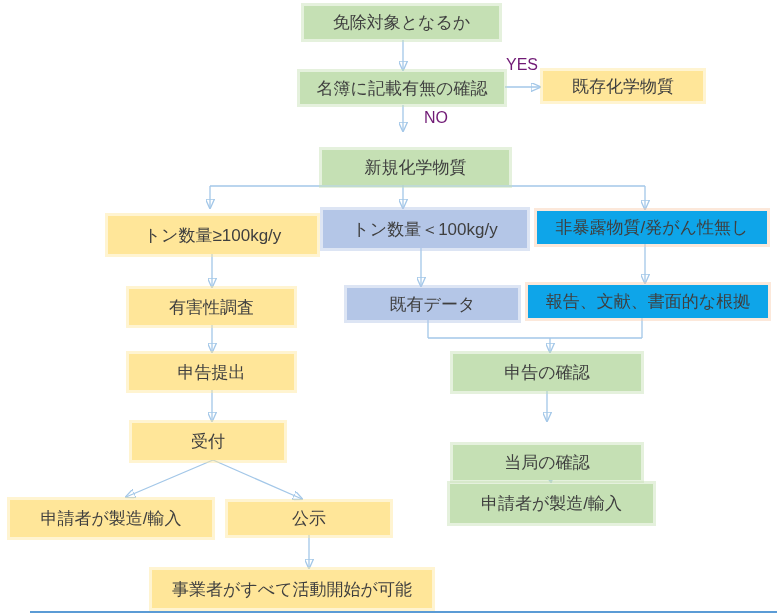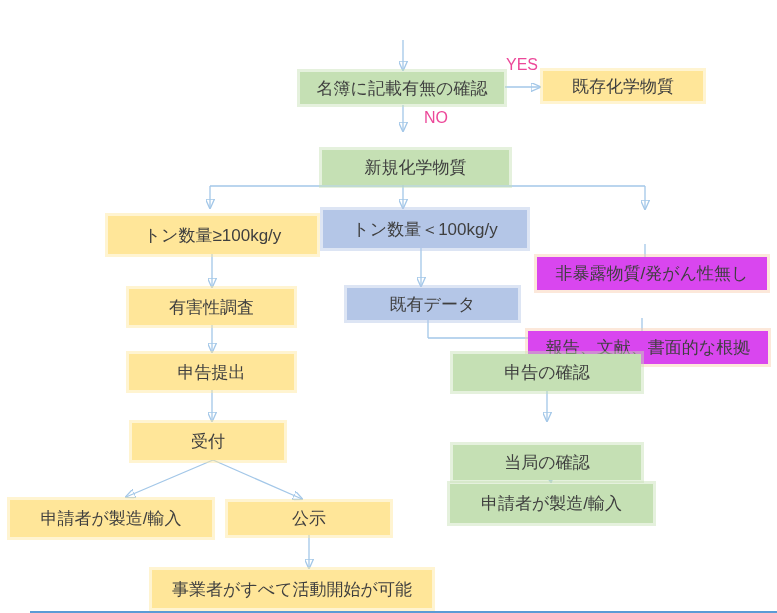--- a/index.html
+++ b/index.html
@@ -11,23 +11,23 @@
   }
   .edges-layer { position:absolute; left:0; top:0; width:777px; height:613px; }
   .edges-layer line, .edges-layer path { stroke:#a3c7e8; stroke-width:1.3; fill:none; }
   .node {
     position:absolute; display:flex; align-items:center; justify-content:center;
     font-size:17px; line-height:1; white-space:nowrap; text-align:center;
   }
   .t-green  { background:#c5e0b4; box-shadow:0 0 0 3px rgba(197,224,180,0.45); }
   .t-yellow { background:#ffe699; box-shadow:0 0 0 3px rgba(255,230,153,0.45); }
   .t-blue   { background:#b4c6e7; box-shadow:0 0 0 3px rgba(180,198,231,0.45); }
-  .t-salmon { background:#d946ef; box-shadow:0 0 0 3px rgba(248,203,173,0.45);margin-top:46px; }
+  .t-salmon { background:#0ea5e9; box-shadow:0 0 0 3px rgba(248,203,173,0.45); }
   .edge-label {
-    position:absolute; font-size:16px; color:#ec4899; line-height:1; white-space:nowrap;
+    position:absolute; font-size:16px; color:#701a75; line-height:1; white-space:nowrap;
   }
   .bottom-line { position:absolute; background:#5b9bd5; }
 </style>
 </head>
 <body>
 
 <div class="canvas">
 
   <svg class="edges-layer" width="777" height="613" viewBox="0 0 777 613" xmlns="http://www.w3.org/2000/svg">
     <defs>
@@ -58,20 +58,21 @@
     <path d="M428,320 L428,338"></path>
     <path d="M642,318 L642,338"></path>
     <path d="M428,338 L642,338"></path>
     <line x1="550" y1="338" x2="550" y2="352" marker-end="url(#ah)"></line>
 
     <line x1="547" y1="391" x2="547" y2="421" marker-end="url(#ah)"></line>
     <line x1="547" y1="458" x2="551" y2="482" marker-end="url(#ah)"></line>
     <line x1="309" y1="535" x2="309" y2="568" marker-end="url(#ah)"></line>
   </svg>
 
+  <div class="node t-green" style="left:304px; top:6px;   width:195px; height:33px;">免除対象となるか</div>
   <div class="node t-green" style="left:300px; top:72px;  width:204px; height:32px;">名簿に記載有無の確認</div>
   <div class="node t-yellow" style="left:543px; top:71px;  width:160px; height:30px;">既存化学物質</div>
   <div class="node t-green" style="left:310px; top:150px; width:187px; height:35px;margin-left:12px;">新規化学物質</div>
 
   <div class="node t-yellow" style="left:108px; top:216px; width:209px; height:38px;">トン数量≥100kg/y</div>
   <div class="node t-blue" style="left:323px; top:210px; width:204px; height:38px;">トン数量＜100kg/y</div>
   <div class="node t-salmon" style="left:537px; top:211px; width:230px; height:33px;">非暴露物質/発がん性無し</div>
 
   <div class="node t-yellow" style="left:129px; top:289px; width:165px; height:36px;">有害性調査</div>
   <div class="node t-blue" style="left:347px; top:288px; width:171px; height:32px;">既有データ</div>

